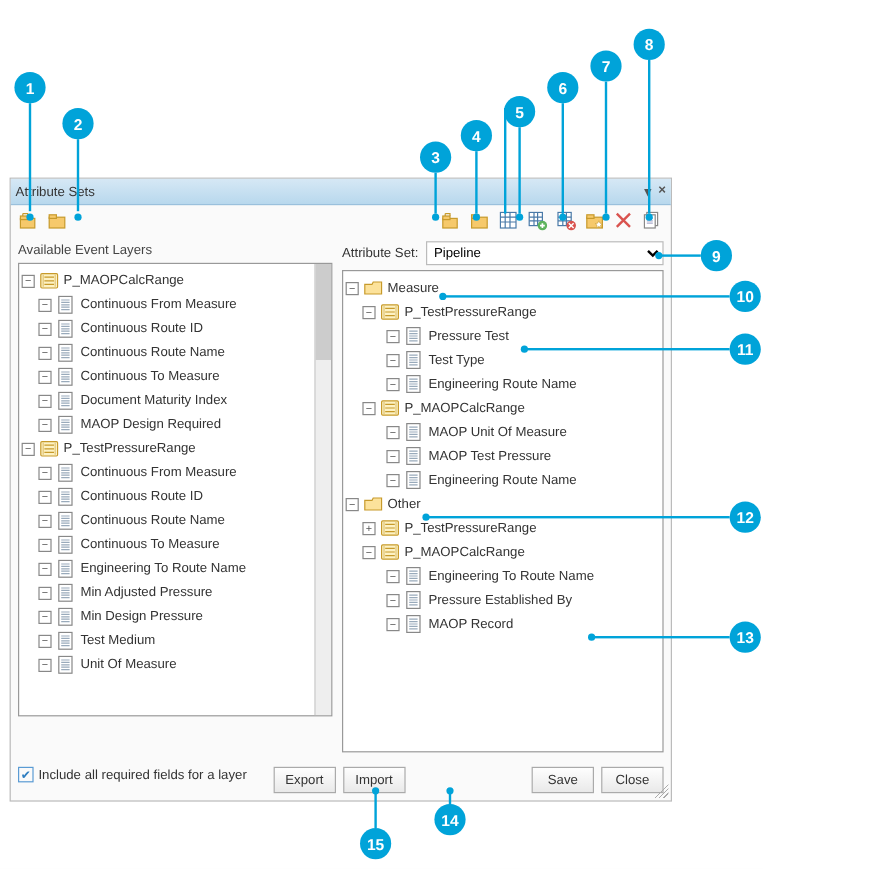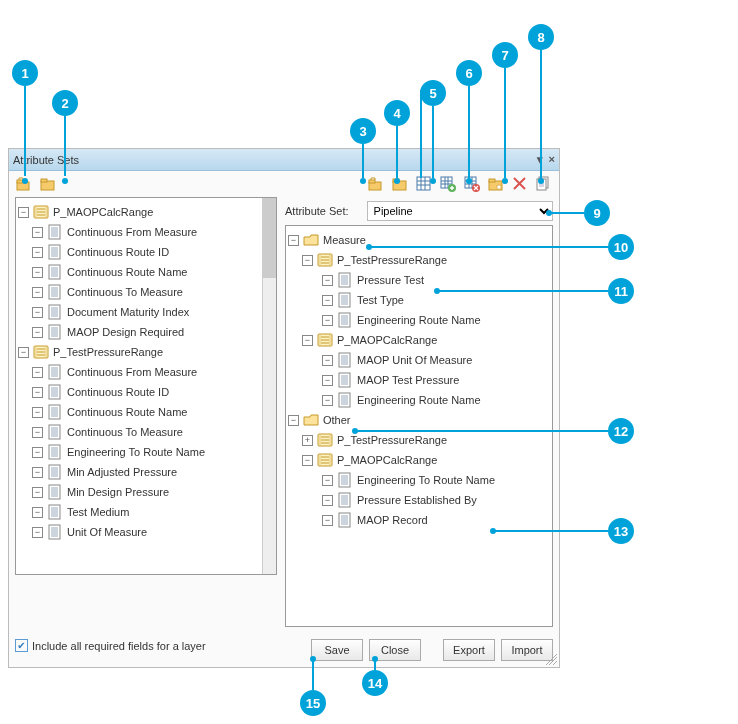--- a/index.html
+++ b/index.html
@@ -49,21 +49,21 @@
     cursor: pointer;
   }
   .body-row {
     display: flex;
     padding: 0 6px 6px 6px;
     gap: 8px;
   }
   .col-left { width: 262px; }
   .col-right { flex: 1; }
   .section-label { font-size: 11px; color: #444; margin: 6px 0 4px 0; }
-  .attrset-row { display: flex; align-items: center; gap: 18px; margin: 4px 0; }
+  .attrset-row { display: flex; align-items: center; gap: 6px; margin: 4px 0; }
   .attrset-row label { white-space: nowrap; }
   .attrset-row select {
     flex: 1;
     font-size: 11px;
     height: 20px;
     border: 1px solid #bbb;
     background: #fff;
     padding: 0 2px;
   }
   .tree-box {
@@ -296,20 +296,21 @@
           <svg width="16" height="16">
             <use href="#ico-doc-copy"></use>
           </svg>
         </span>
     </div>
   </div>
 
   <div class="body-row">
 
     <div class="col-left">
+      <div class="section-label">Available Event Layers</div>
       <div class="tree-box">
         <div class="tree">
           <div class="node">
             <span class="toggle">−</span>
             <span class="node-icon">
                 <svg width="16" height="16">
                   <use href="#ico-layer"></use>
                 </svg>
               </span>
             <span>P_MAOPCalcRange</span>
@@ -624,28 +625,28 @@
     </div>
   </div>
 
   <div class="footer-row">
     <div class="footer-left">
       <div class="check-row">
         <span class="check">✔</span>
         <span>Include all required fields for a layer</span>
       </div>
     </div>
+    <div class="footer-right" style="margin-left:14px">
+      <span class="btn">Export</span>
+      <span class="btn">Import</span>
+    </div>
     <div class="footer-right">
       <span class="btn">Save</span>
       <span class="btn">Close</span>
     </div>
-    <div class="footer-right" style="margin-left:14px">
-      <span class="btn">Export</span>
-      <span class="btn">Import</span>
-    </div>
   </div>
   <div class="resize-grip"></div>
 </div>
 
 <div class="callout" style="left:12px;top:60px">
     <span>1</span>
   </div>
 <div class="leader v" style="left:24px;top:86px;height:90px"></div>
 <div class="leader-dot" style="left:22px;top:178px"></div>
 

